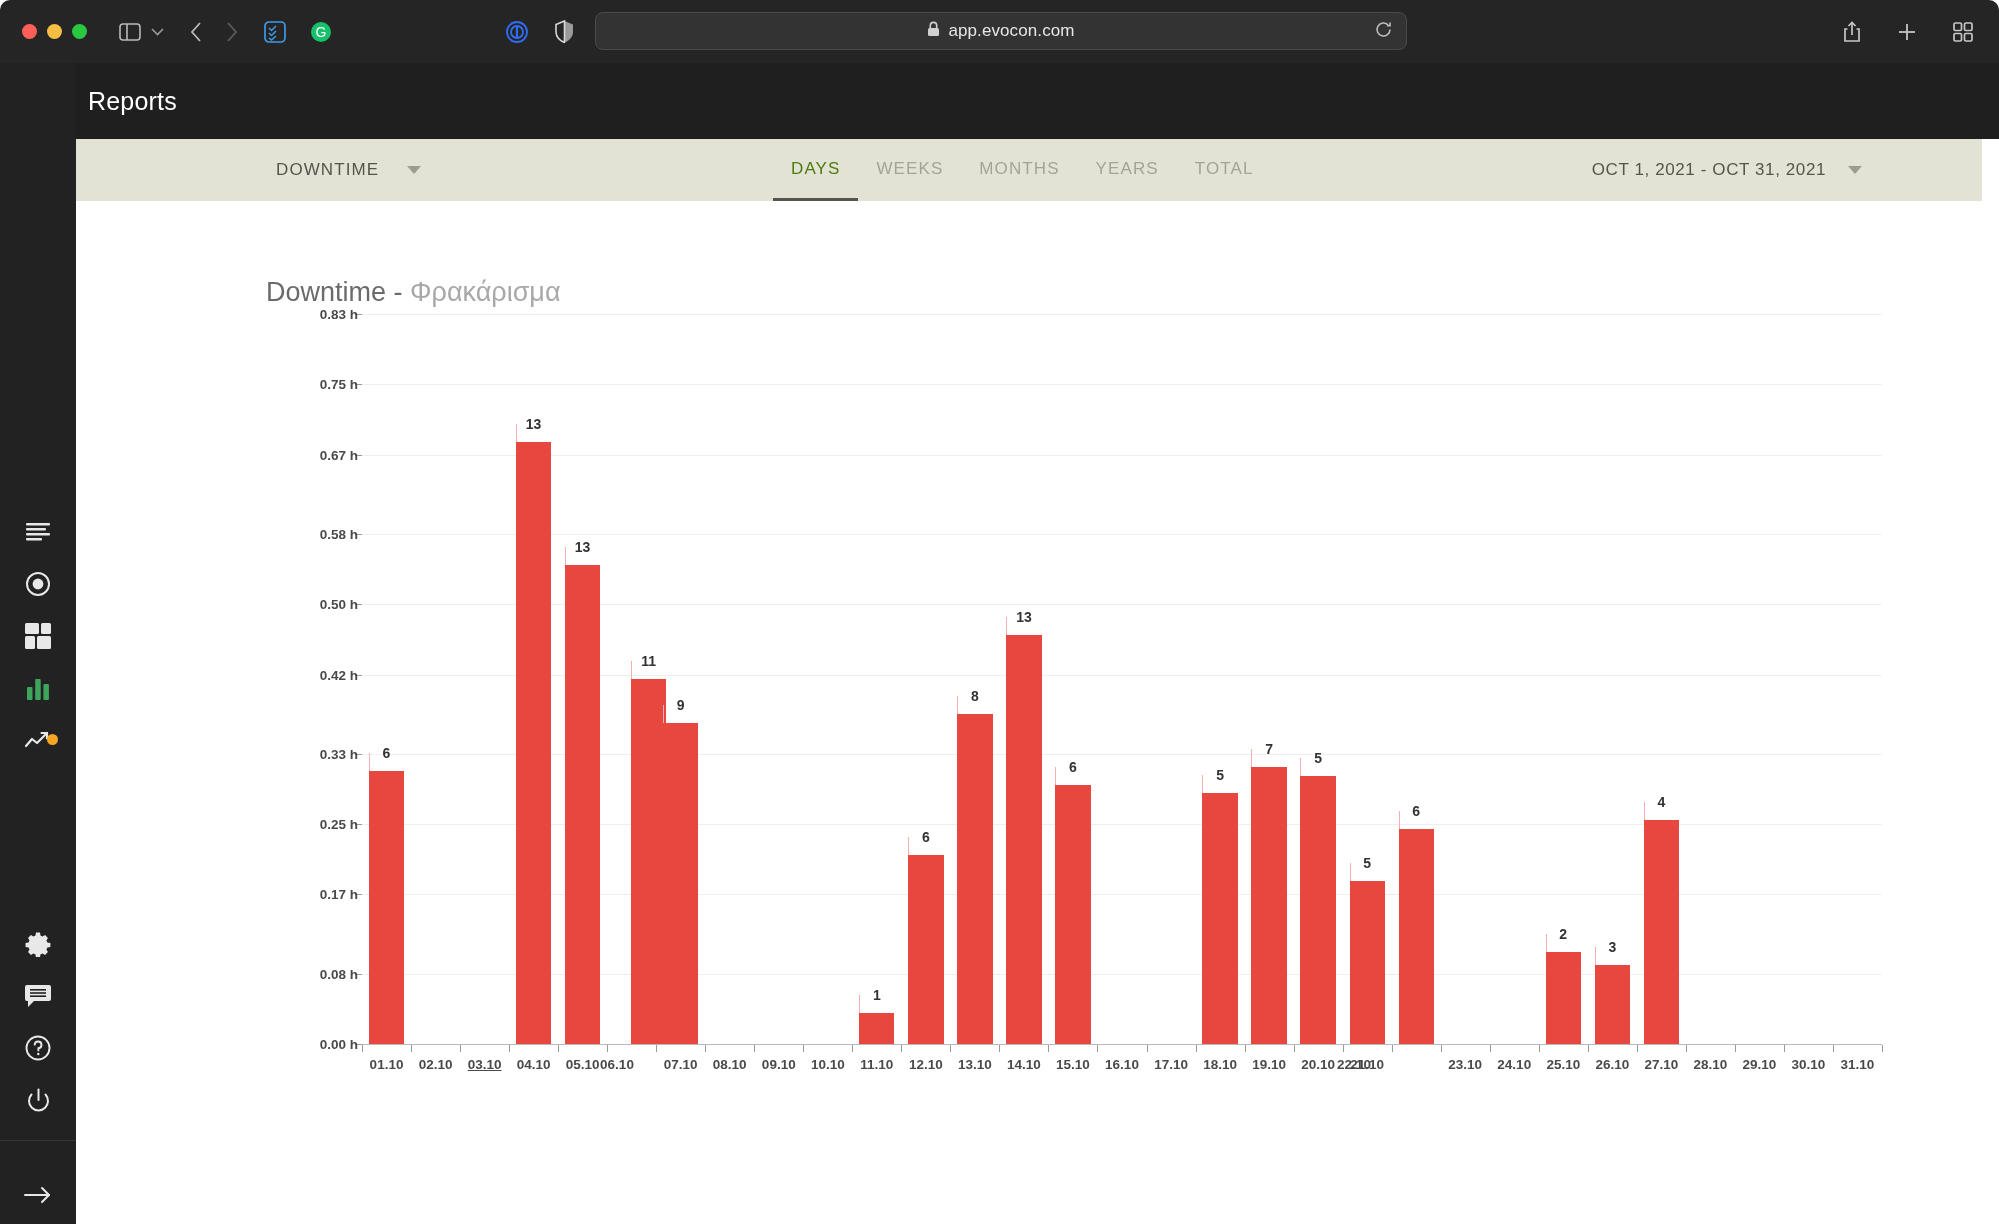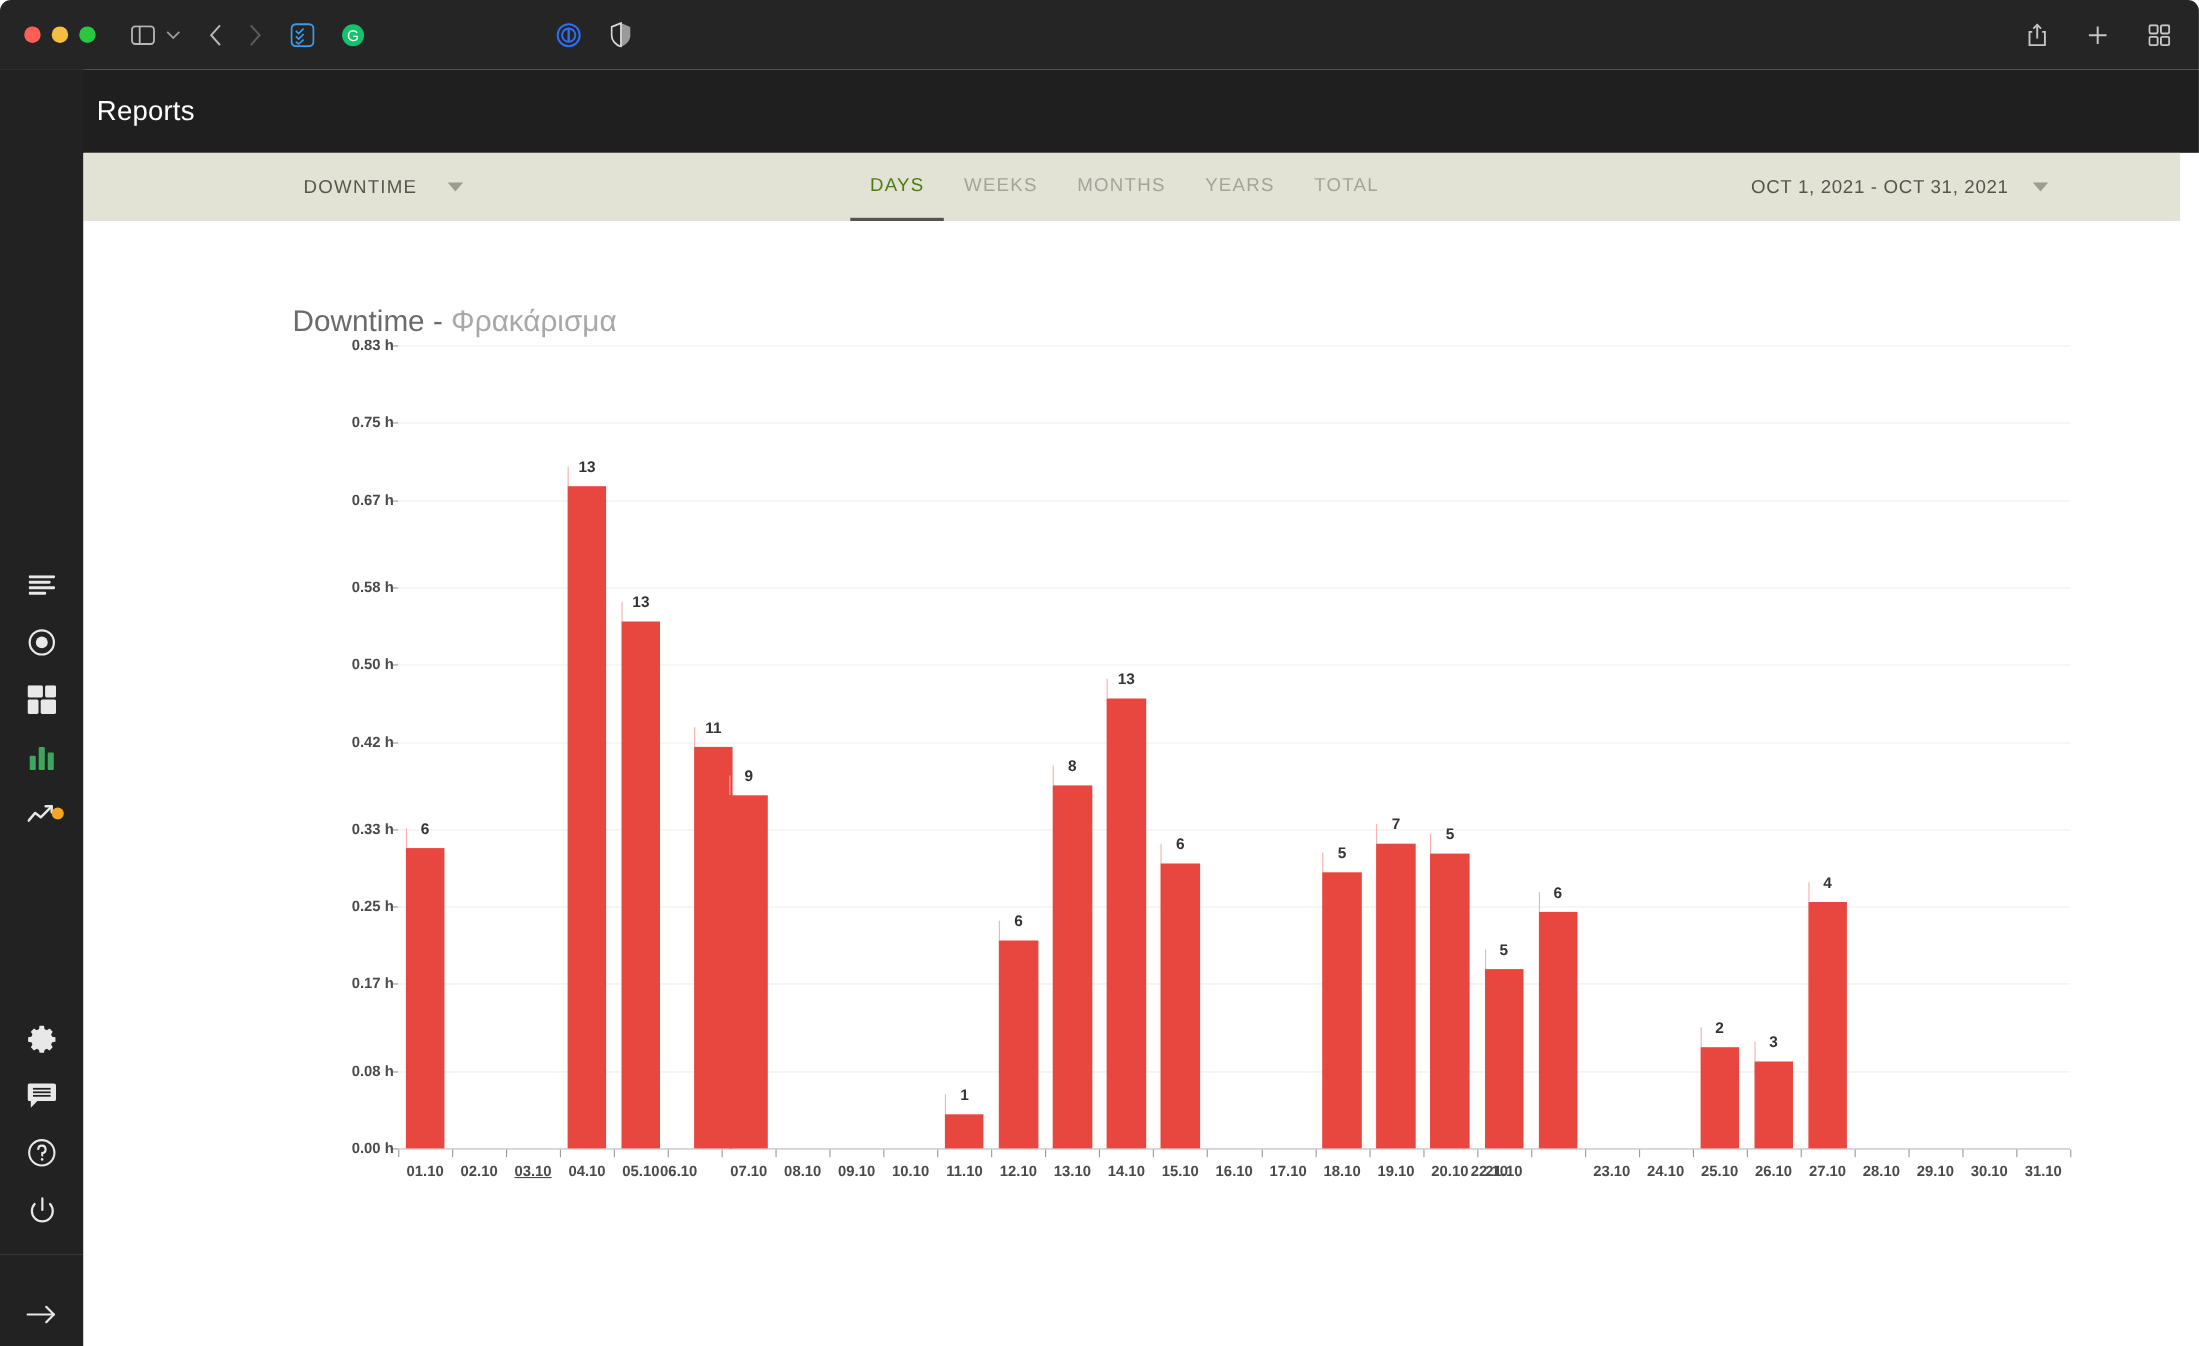--- a/index.html
+++ b/index.html
@@ -253,20 +253,35 @@
       </svg>
     </span>
     <span class="chrome-icon">
       <svg width="19" height="23" viewBox="0 0 19 23">
         <path d="M9.5 1 L18 4.5 V12 C18 17 14 21 9.5 22.5 Z" fill="#9a9a9a"></path>
         <path d="M9.5 1 L1 4.5 V12 C1 17 5 21 9.5 22.5 Z" fill="none" stroke="#d8d8d8" stroke-width="1.6"></path>
       </svg>
     </span>
   </div>
 
+  <div class="url-bar">
+    <span>
+      <svg width="13" height="16" viewBox="0 0 13 16" fill="#d0d0d0">
+        <rect x="1" y="7" width="11" height="8" rx="1.5"></rect>
+        <path d="M3.3 7 V4.6 a3.2 3.2 0 0 1 6.4 0 V7" fill="none" stroke="#d0d0d0" stroke-width="1.6"></path>
+      </svg>
+    </span>
+    <span class="url-text">app.evocon.com</span>
+    <span class="url-reload">
+      <svg width="17" height="17" viewBox="0 0 17 17" fill="none" stroke="#bdbdbd" stroke-width="1.6">
+        <path d="M15 8.5a6.5 6.5 0 1 1-2-4.7"></path>
+          <polyline points="15,1.5 15,4.6 11.9,4.6"></polyline>
+      </svg>
+    </span>
+  </div>
 
   <div class="chrome-right">
     <span class="chrome-icon">
       <svg width="18" height="22" viewBox="0 0 18 22" fill="none" stroke="#c6c6c6" stroke-width="1.7">
         <path d="M4.5 8 H2 v12 h14 V8 h-2.5"></path>
           <line x1="9" y1="1.5" x2="9" y2="14"></line>
           <polyline points="5.5,5 9,1.5 12.5,5"></polyline>
       </svg>
     </span>
     <span class="chrome-icon">

